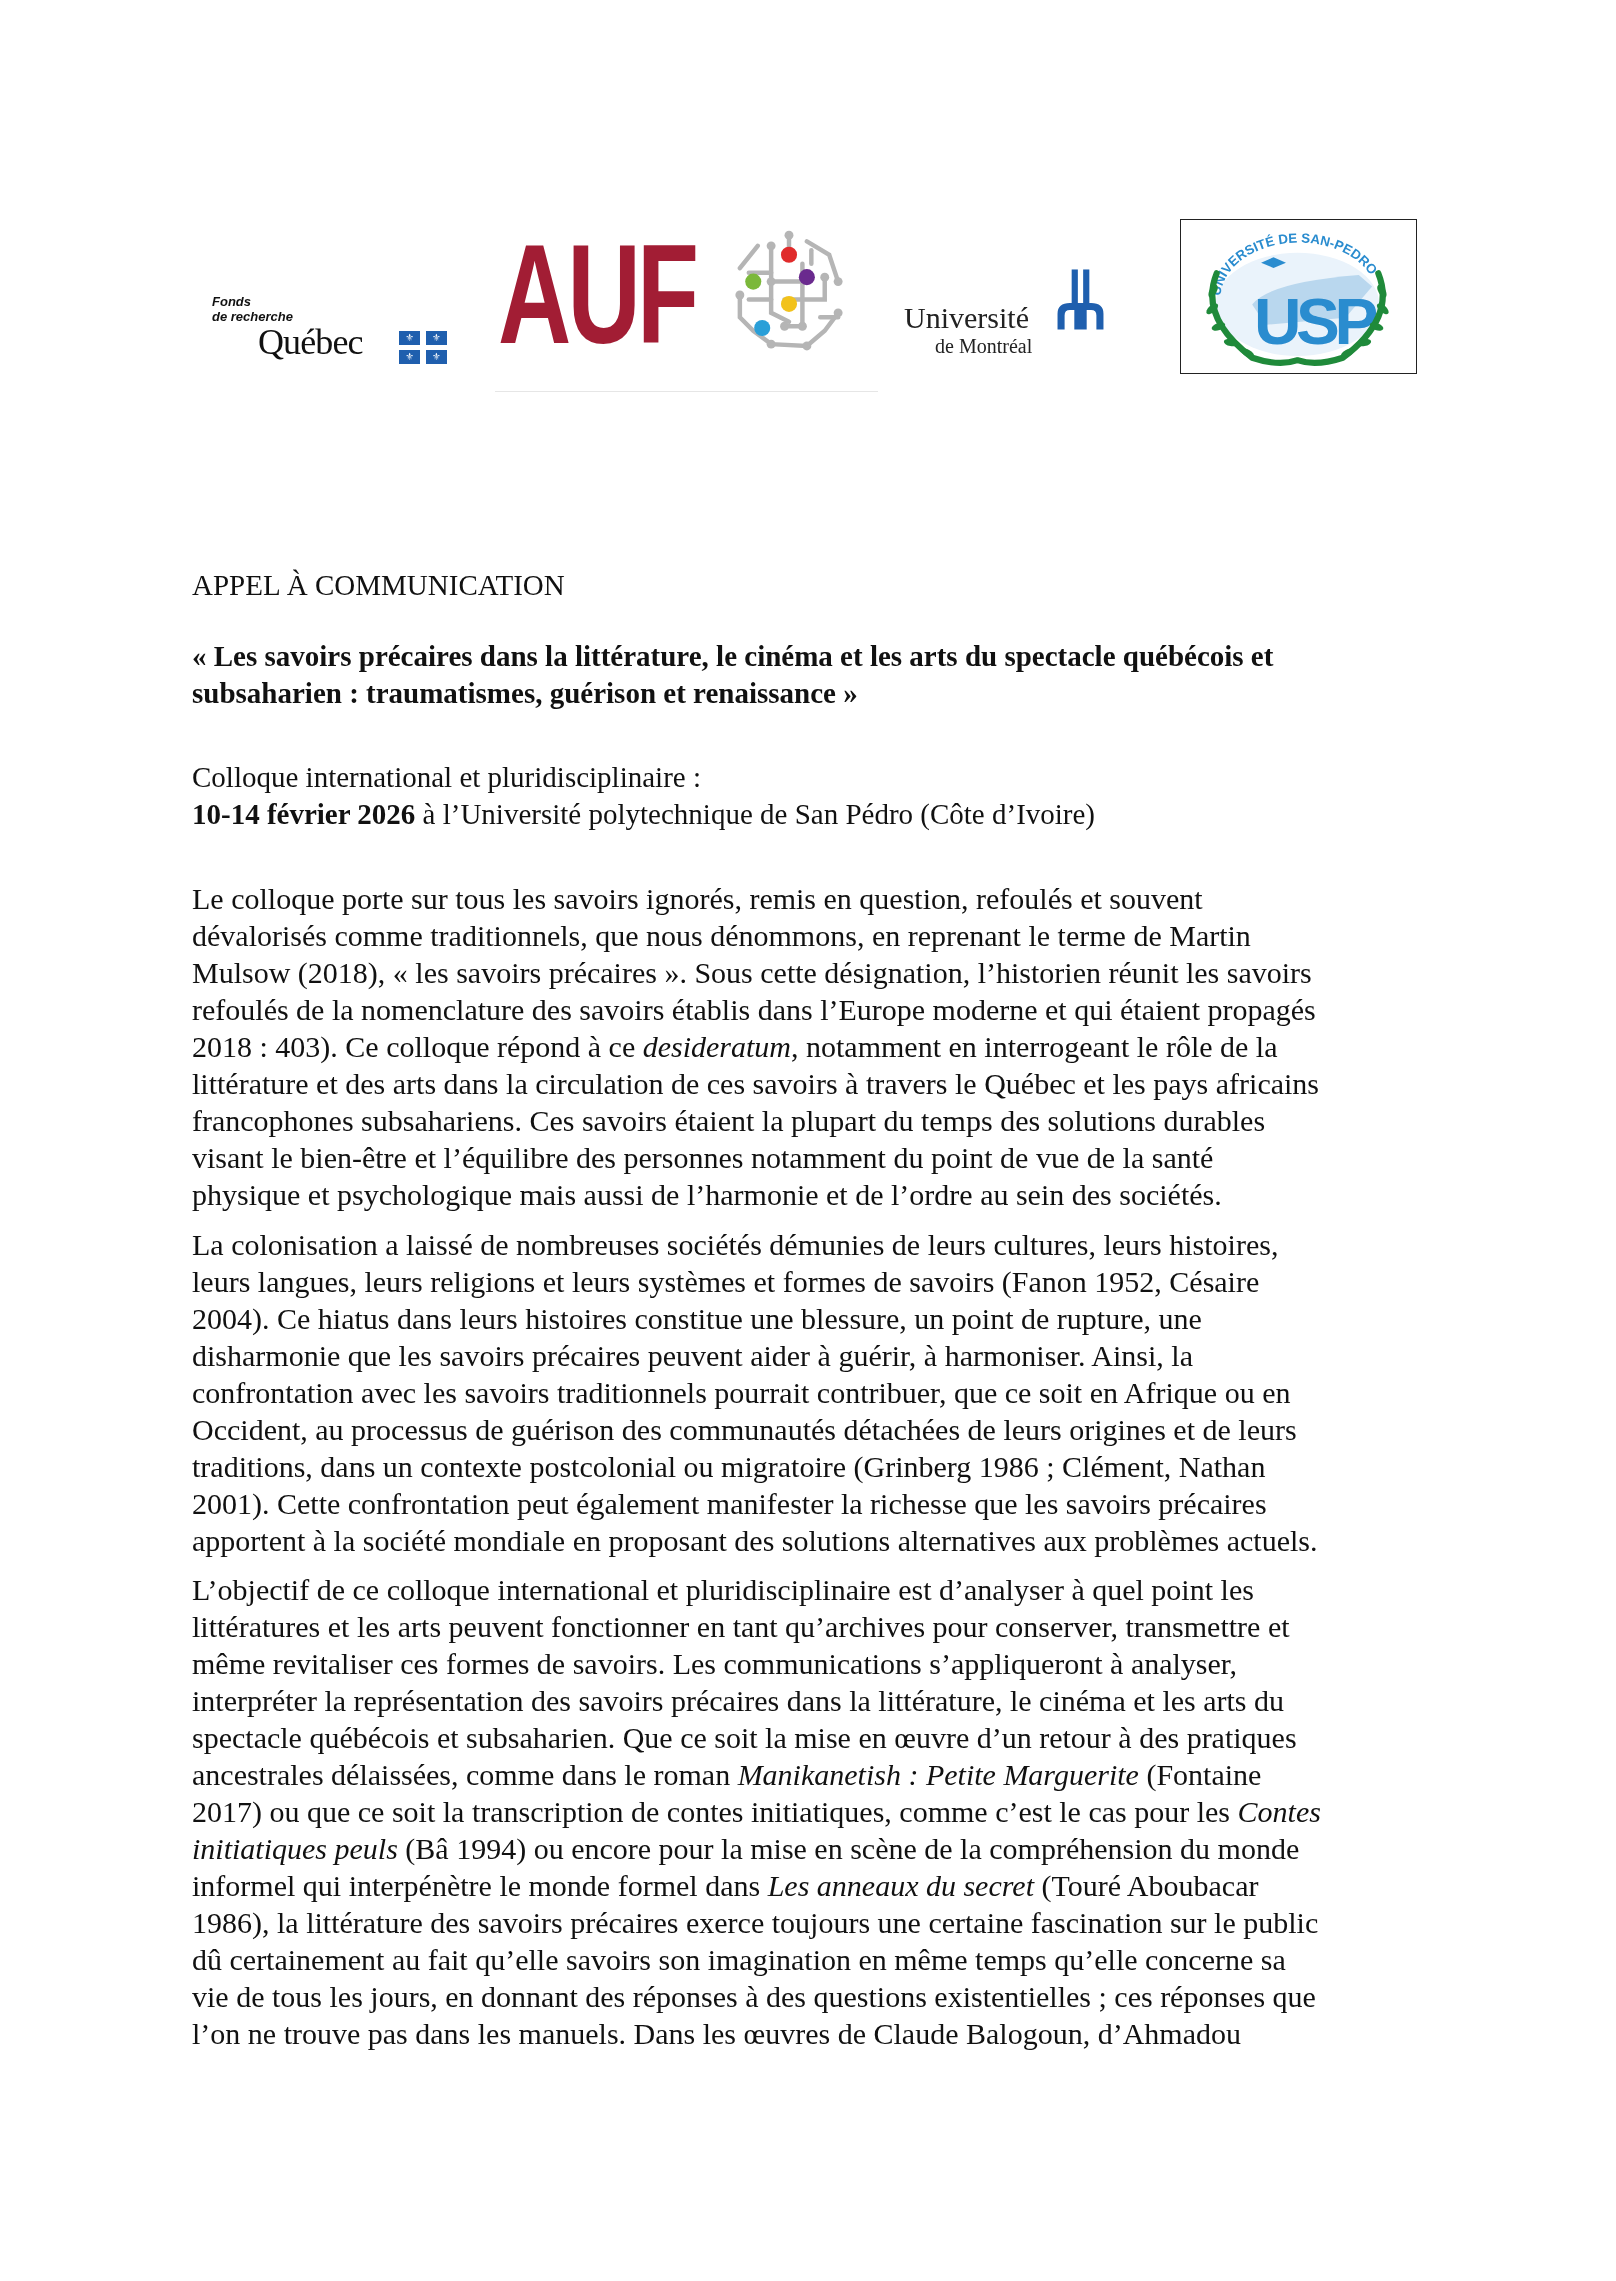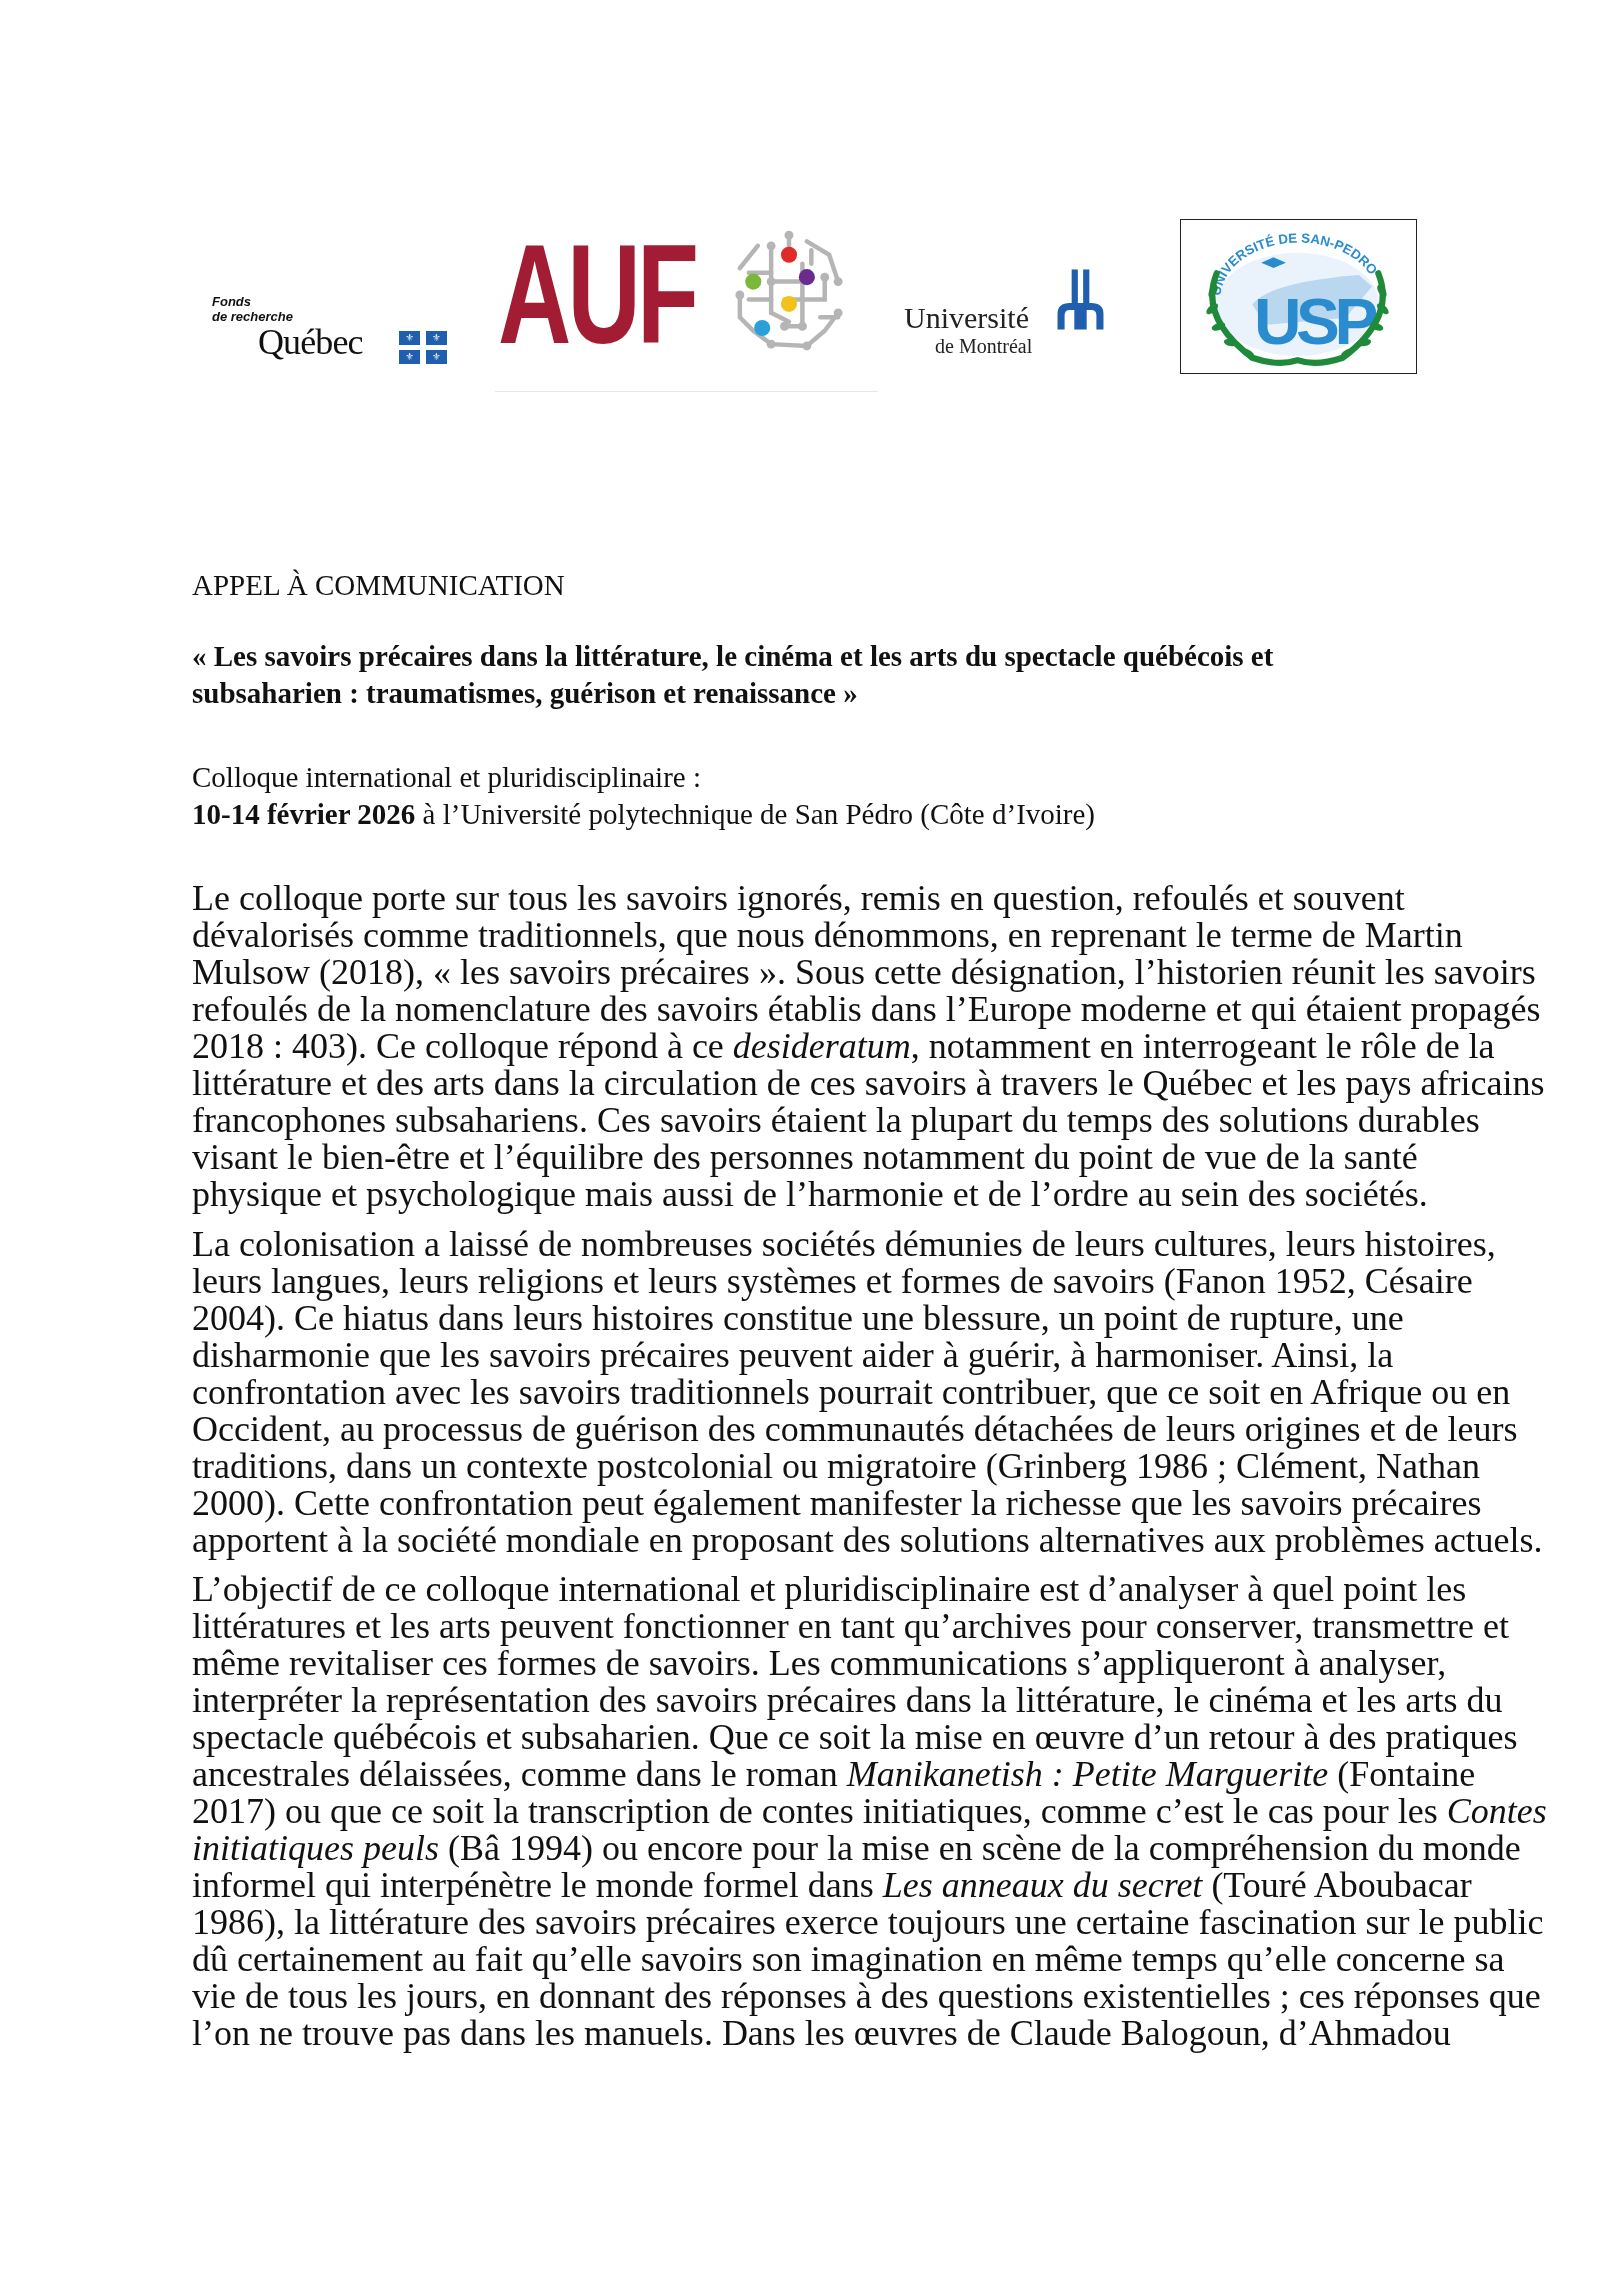--- a/index.html
+++ b/index.html
@@ -25,21 +25,21 @@
   .udem .t1 { position: absolute; left: 0; top: 36px; font-size: 30px; line-height: 30px; color: #222; }
   .udem .t2 { position: absolute; left: 31px; top: 64px; font-size: 20px; line-height: 30px; color: #222; }
   .udem svg { position: absolute; left: 150px; top: 1.8px; }
   
   .usp { left: 1180px; top: 4.5px; width: 237px; height: 155px; border: 1.8px solid #222; box-sizing: border-box; background: #fff; }
   .usp svg { position: absolute; left: 0; top: 0; }
   .heading { position: absolute; left: 192px; top: 567px; font-size: 29px; line-height: 36px; }
   .title { position: absolute; left: 192px; top: 638px; width: 1248px; font-size: 29px; line-height: 37px; font-weight: bold; }
   .colloque { position: absolute; left: 192px; top: 759px; font-size: 29px; line-height: 37px; }
   .colloque b { font-weight: bold; }
-  .body { position: absolute; left: 192px; top: 880px; width: 1248px; font-size: 36px; line-height: 37px; }
+  .body { position: absolute; left: 192px; top: 880px; width: 1248px; font-size: 30px; line-height: 37px; }
   .body p { margin: 0 0 12.5px 0; }
   .line { display: block; white-space: nowrap; }
   i { font-style: italic; }
 </style>
 </head>
 <body>
 
 <div class="logos">
 
   <div class="logo frq">
@@ -162,21 +162,21 @@
       <span class="line">physique et psychologique mais aussi de l’harmonie et de l’ordre au sein des sociétés.</span>
     </p>
     <p>
       <span class="line">La colonisation a laissé de nombreuses sociétés démunies de leurs cultures, leurs histoires,</span>
       <span class="line">leurs langues, leurs religions et leurs systèmes et formes de savoirs (Fanon 1952, Césaire</span>
       <span class="line">2004). Ce hiatus dans leurs histoires constitue une blessure, un point de rupture, une</span>
       <span class="line">disharmonie que les savoirs précaires peuvent aider à guérir, à harmoniser. Ainsi, la</span>
       <span class="line">confrontation avec les savoirs traditionnels pourrait contribuer, que ce soit en Afrique ou en</span>
       <span class="line">Occident, au processus de guérison des communautés détachées de leurs origines et de leurs</span>
       <span class="line">traditions, dans un contexte postcolonial ou migratoire (Grinberg 1986 ; Clément, Nathan</span>
-      <span class="line">2000). Cette confrontation peut également manifester la richesse que les savoirs précaires</span>
+      <span class="line">2001). Cette confrontation peut également manifester la richesse que les savoirs précaires</span>
       <span class="line">apportent à la société mondiale en proposant des solutions alternatives aux problèmes actuels.</span>
     </p>
     <p>
       <span class="line">L’objectif de ce colloque international et pluridisciplinaire est d’analyser à quel point les</span>
       <span class="line">littératures et les arts peuvent fonctionner en tant qu’archives pour conserver, transmettre et</span>
       <span class="line">même revitaliser ces formes de savoirs. Les communications s’appliqueront à analyser,</span>
       <span class="line">interpréter la représentation des savoirs précaires dans la littérature, le cinéma et les arts du</span>
       <span class="line">spectacle québécois et subsaharien. Que ce soit la mise en œuvre d’un retour à des pratiques</span>
       <span class="line"><span>ancestrales délaissées, comme dans le roman </span><i>Manikanetish : Petite Marguerite</i><span> (Fontaine</span></span>
       <span class="line"><span>2017) ou que ce soit la transcription de contes initiatiques, comme c’est le cas pour les </span><i>Contes</i><span></span></span>

